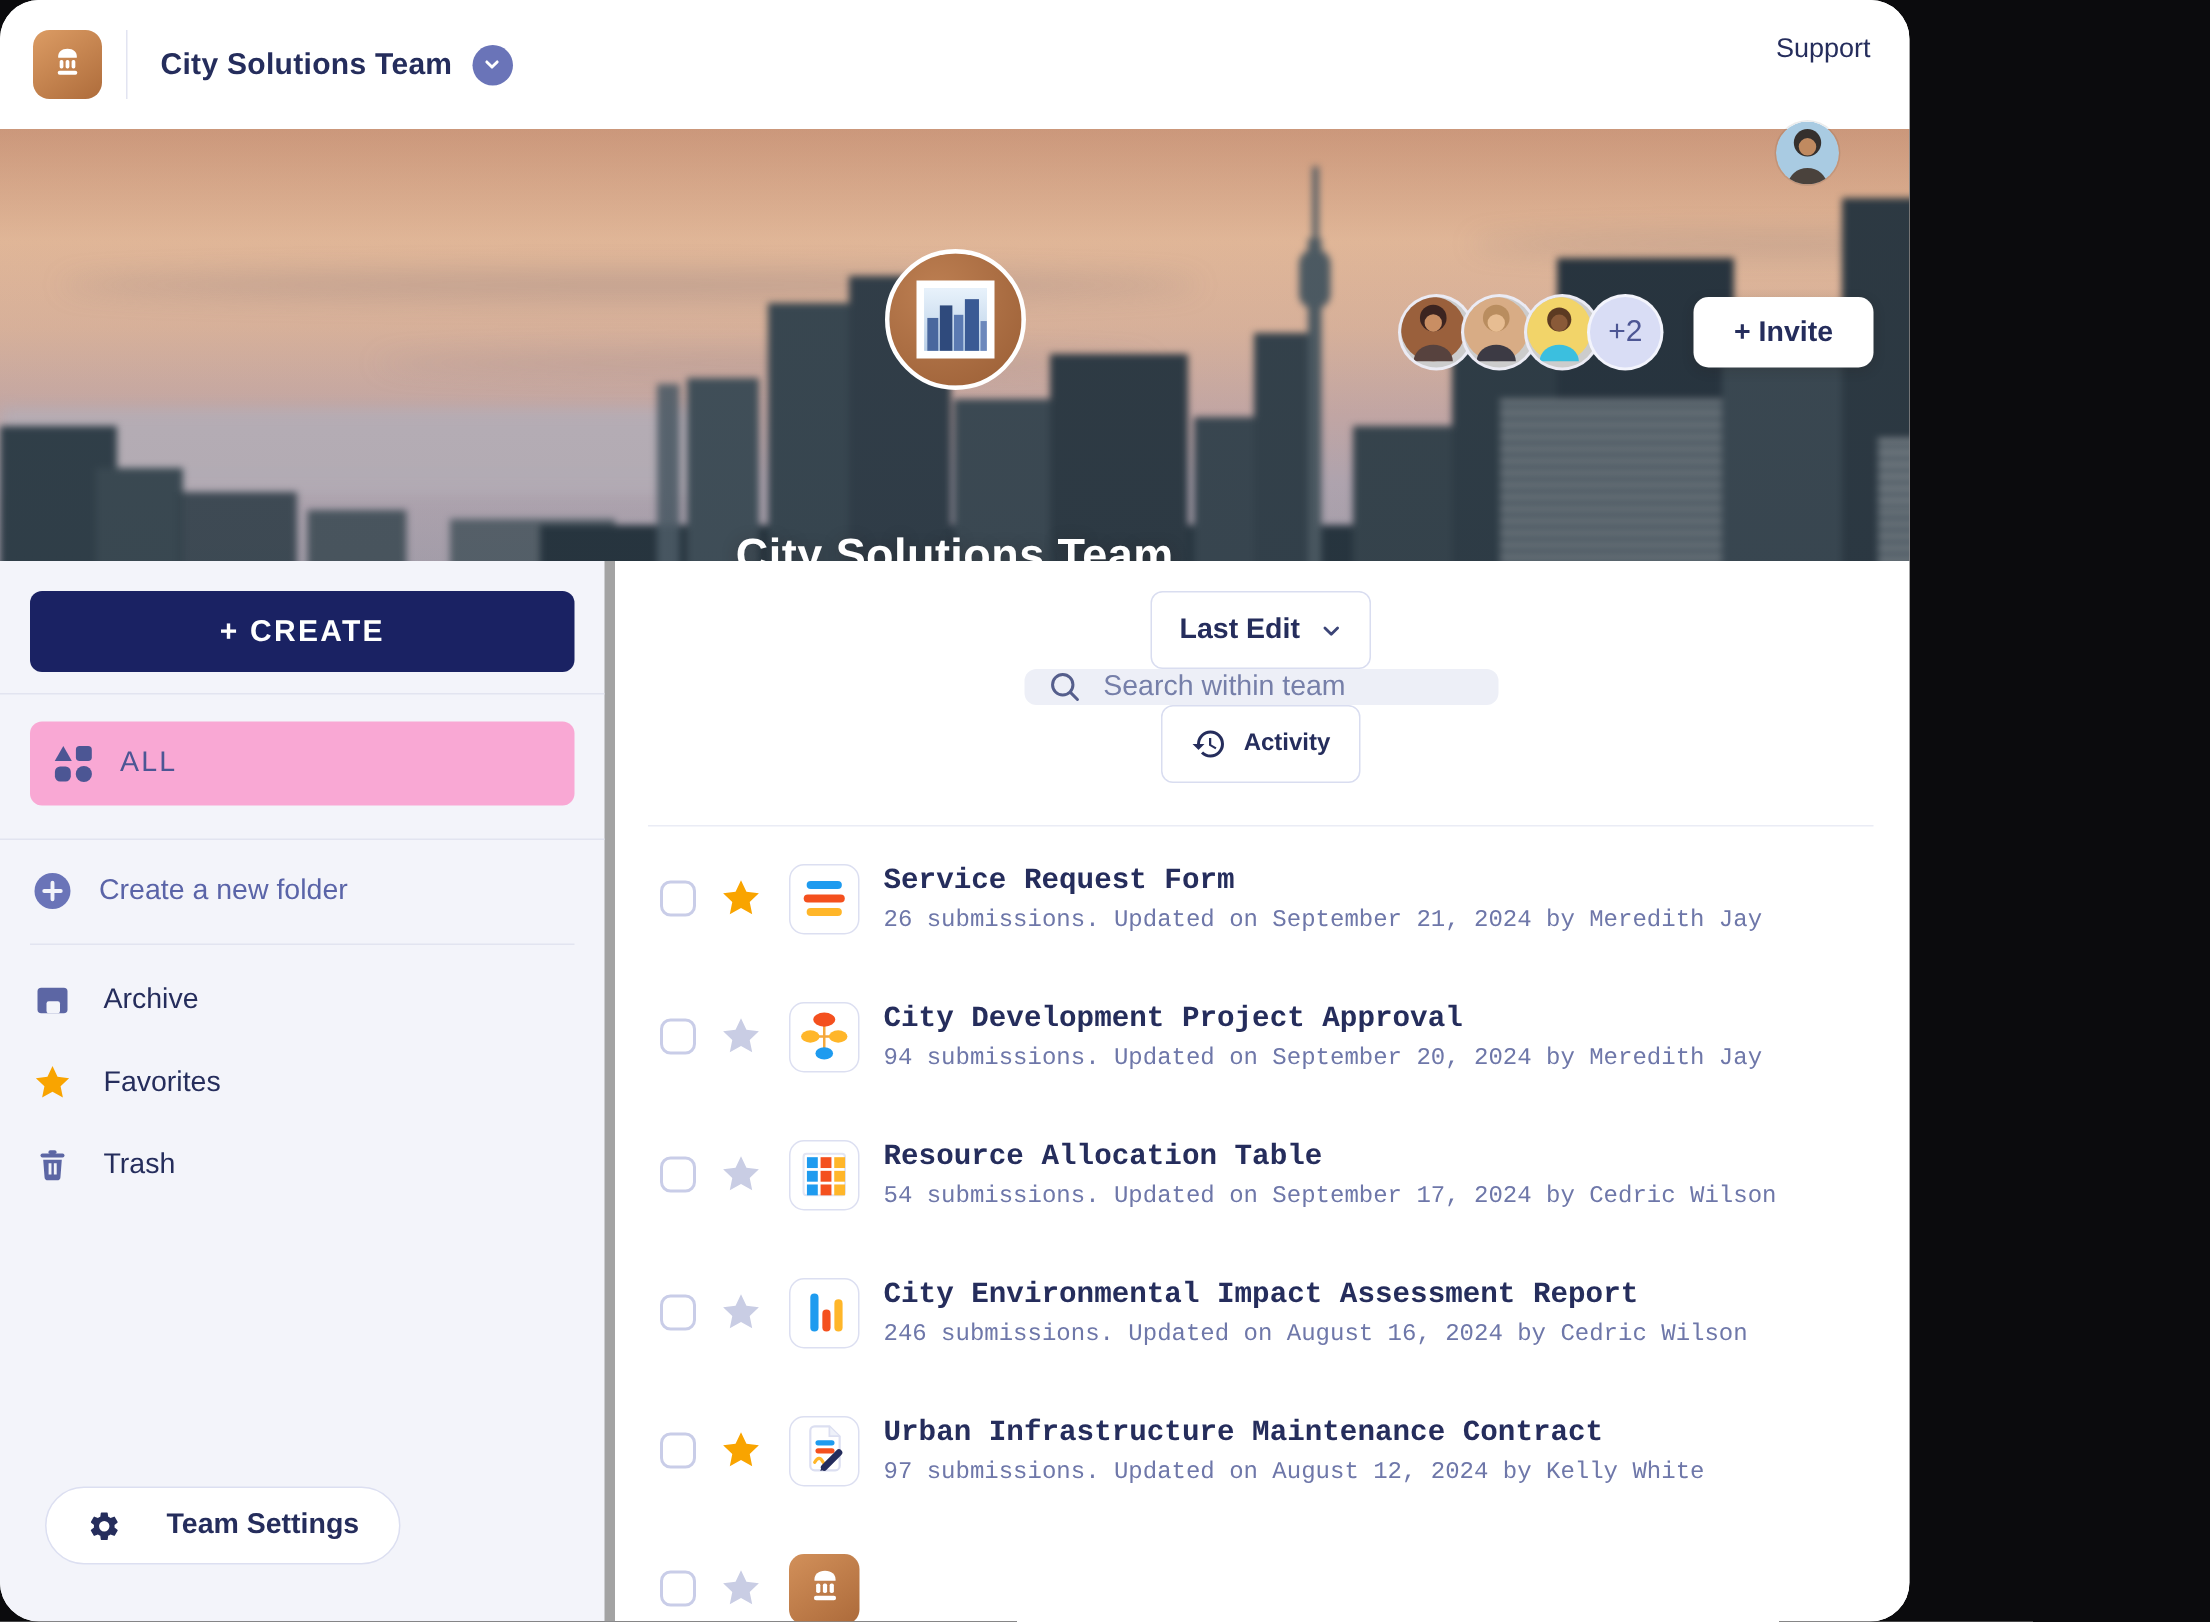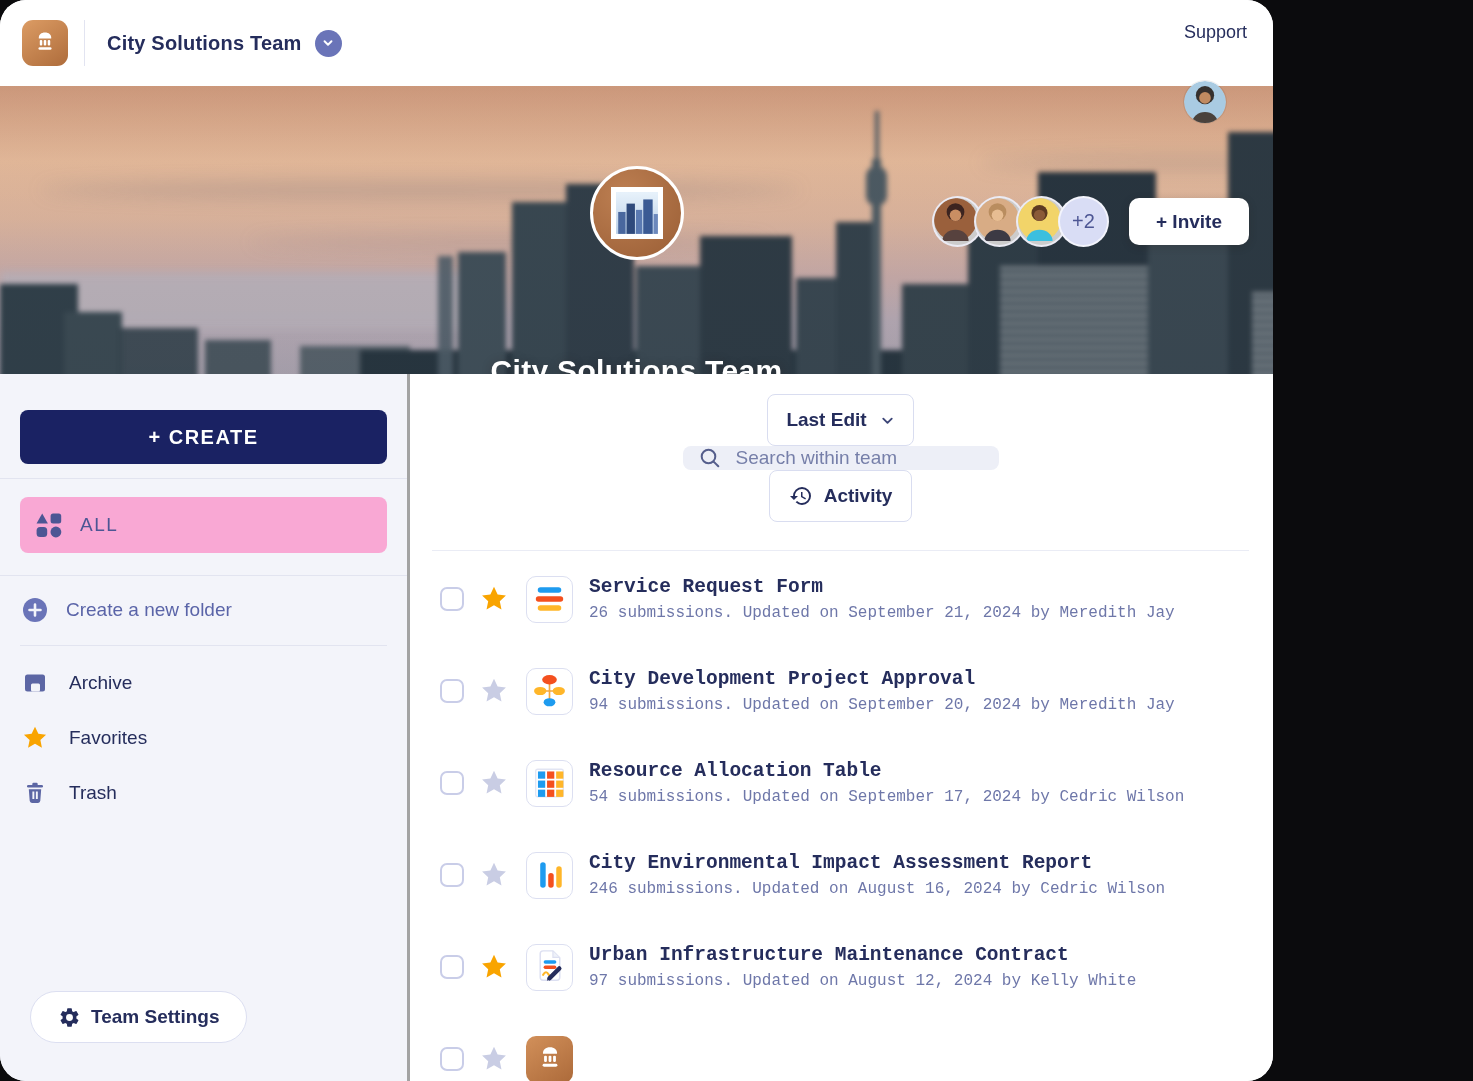--- a/index.html
+++ b/index.html
@@ -32,43 +32,43 @@
   .banner-people{position:absolute;top:110px;right:24px;display:flex;align-items:center;z-index:4;}
   .mem-avatar{width:47px;height:47px;border-radius:50%;overflow:hidden;border:2px solid rgba(240,240,250,.85);margin-left:-9px;cursor:pointer;background:#ccc;}
   .mem-avatar:first-child{margin-left:0;}
   .plus2{width:47px;height:47px;border-radius:50%;background:#D9DDF5;border:2px solid rgba(245,246,253,.9);margin-left:-9px;display:flex;align-items:center;justify-content:center;
     color:#4D5694;font-size:20px;z-index:1;}
   .invite-btn{height:47px;margin-left:20px;padding:0 27px;background:#fff;border:none;border-radius:10px;font-family:inherit;
     font-size:19px;font-weight:bold;color:#252D5C;cursor:pointer;box-shadow:0 2px 8px rgba(40,30,20,.18);}
 
   
   .content{display:flex;height:707px;}
-  .sidebar{width:410px;flex:0 0 auto;background:#F3F4FA;border-right:3px solid #a3a3a3;position:relative;padding-top:36px;box-sizing:border-box;}
+  .sidebar{width:410px;flex:0 0 auto;background:#F3F4FA;border-right:7px solid #a3a3a3;position:relative;padding-top:20px;box-sizing:border-box;}
   .create-btn{display:flex;align-items:center;justify-content:center;margin:0 20px;height:54px;background:#1A2263;color:#fff;border:none;border-radius:8px;
     font-family:inherit;font-size:20px;font-weight:bold;letter-spacing:1.5px;cursor:pointer;width:calc(100% - 40px);}
   .side-divider{height:1px;background:#E2E4F0;margin-top:14px;}
   .side-divider.inset{margin:0 20px;}
   .all-item{margin:18px 20px 0;height:56px;background:#f9a8d4;border-radius:8px;display:flex;align-items:center;gap:17px;padding:0 15px;cursor:pointer;}
   .all-label{color:#4C5694;font-size:19px;letter-spacing:1.5px;}
   .new-folder{display:flex;align-items:center;gap:18px;padding:21px 20px 22px 22px;color:#5A64A8;font-size:19px;cursor:pointer;}
   .side-links{padding:10px 0 0;}
   .side-link{display:flex;align-items:center;gap:21px;padding:15px 22px;font-size:19px;color:#252D5C;cursor:pointer;}
   .side-link .ic{width:26px;display:flex;justify-content:center;}
-  .team-settings{position:absolute;left:30px;bottom:38px;height:52px;display:flex;align-items:center;gap:10px;padding:0 27px;background:#fff;
+  .team-settings{position:absolute;left:30px;bottom:38px;height:52px;display:flex;align-items:center;gap:30px;padding:0 27px;background:#fff;
     border:1px solid #DCDFF1;border-radius:26px;font-family:inherit;font-size:19px;font-weight:bold;color:#252D5C;cursor:pointer;}
 
   .main{flex:1;background:#fff;padding:20px 24px 0 22px;box-sizing:border-box;}
   .toolbar{display:flex;align-items:center;flex-direction:column;}
   .sort-btn{display:flex;align-items:center;gap:13px;height:52px;padding:0 18px;background:#fff;border:1px solid #D9DDF0;border-radius:8px;
     font-family:inherit;font-size:19px;font-weight:bold;color:#252D5C;cursor:pointer;}
   .search-box{flex:1;display:flex;align-items:center;gap:13px;height:52px;margin:0 16px;background:#EDEFF7;border-radius:8px;padding:0 16px;box-sizing:border-box;}
   .search-box input{flex:1;border:none;background:transparent;outline:none;font-family:inherit;font-size:19px;color:#3C4577;}
   .search-box input::placeholder{color:#767FA9;}
   .activity-btn{display:flex;align-items:center;gap:11px;height:52px;padding:0 19px;background:#fff;border:1px solid #D9DDF0;border-radius:8px;
-    font-family:inherit;font-size:19px;font-weight:bold;color:#252D5C;cursor:pointer;}
+    font-family:inherit;font-size:16px;font-weight:bold;color:#252D5C;cursor:pointer;}
   .toolbar-rule{height:1px;background:#EAECF5;margin-top:28px;}
 
   .rows{padding-top:2px;}
   .row{display:flex;align-items:center;height:92px;padding-left:8px;}
   .checkbox{width:24px;height:24px;border:2px solid #C9CDE8;border-radius:7px;background:#fff;flex:0 0 auto;cursor:pointer;padding:0;}
   .star{width:28px;height:28px;margin-left:16px;flex:0 0 auto;cursor:pointer;color:#C9CDE4;background:none;border:none;padding:0;display:flex;align-items:center;justify-content:center;}
   .star.fav{color:#F9A400;}
   .row-icon{width:47px;height:47px;margin-left:18px;border:1.5px solid #DCDFF1;border-radius:10px;background:#fff;display:flex;align-items:center;justify-content:center;flex:0 0 auto;box-sizing:border-box;}
   .row-icon.appbox{border:none;background:linear-gradient(145deg,#D2905A,#AC6A3A);}
   .row-text{margin-left:16px;min-width:0;font-family:Liberation Mono, monospace;}

